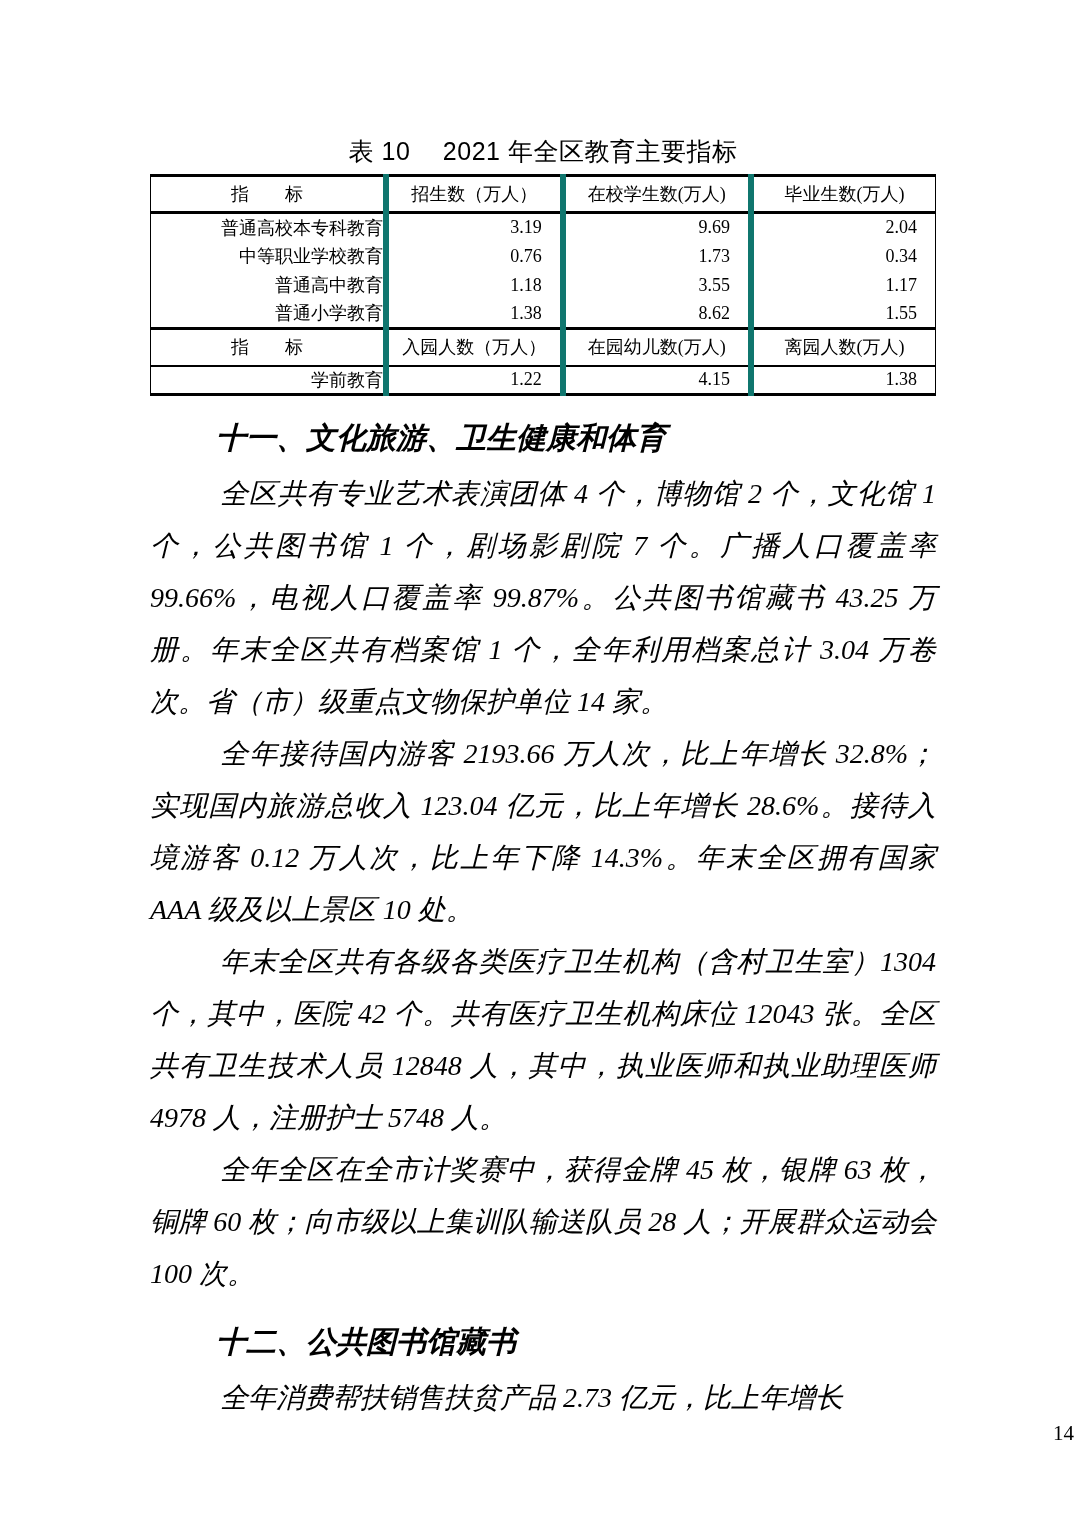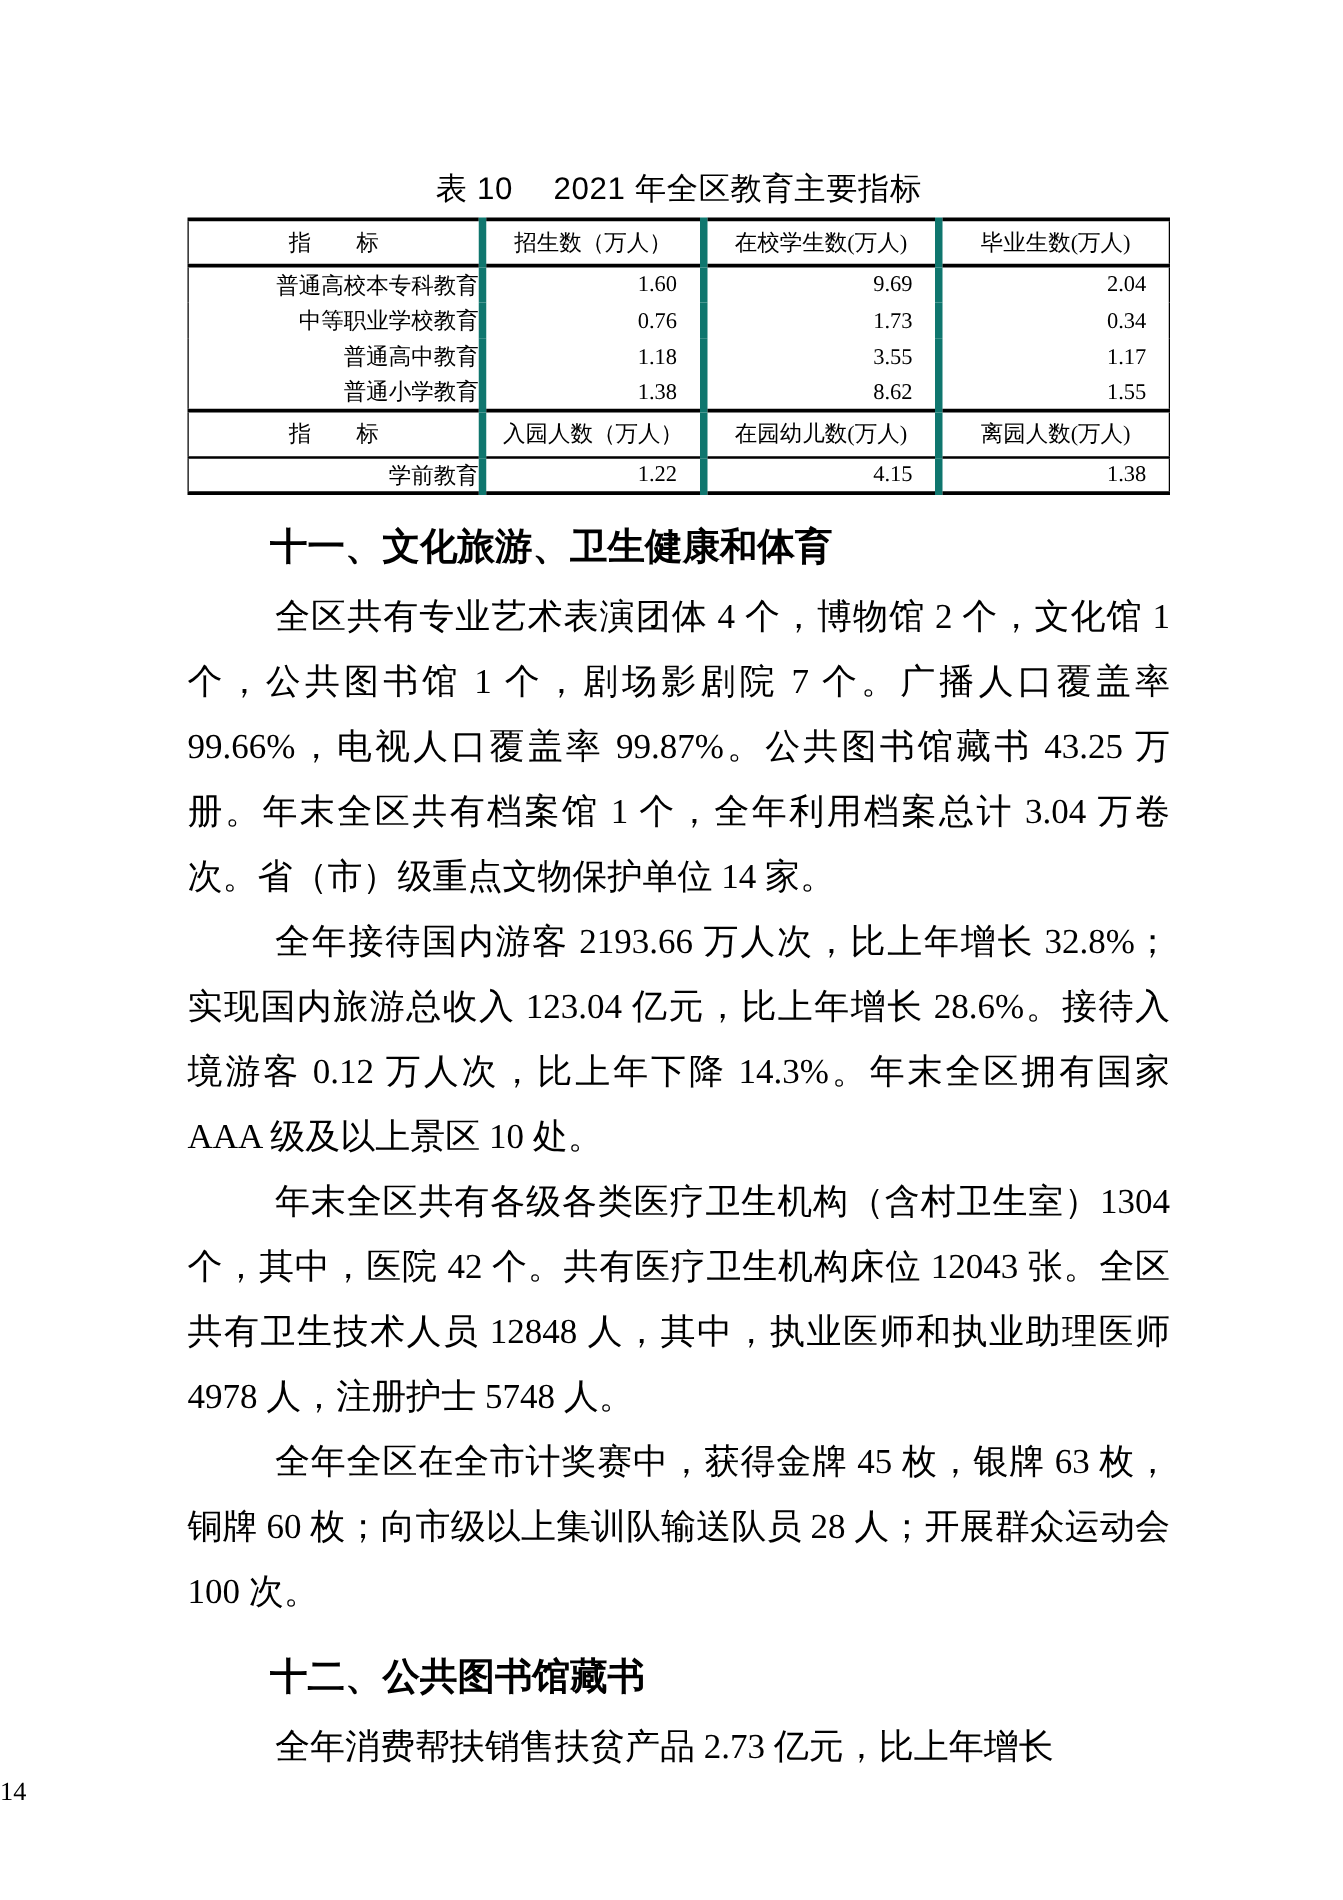--- a/index.html
+++ b/index.html
@@ -49,41 +49,41 @@
     text-align:center;
     height:37px;
     vertical-align:middle;
   }
   .stat-table tr.hdr { border-bottom:3px solid #000; }
   .stat-table tr.hdr.hdr-secondary { border-top:3px solid #000; border-bottom:2px solid #000; }
   .stat-table tr.data-row td { height:29px; vertical-align:middle; }
   .stat-table td.cell-label { text-align:right; padding-left:14px; }
   .stat-table td.cell-num  { text-align:right; padding-right:18px; }
   
-  .document-body { margin-top:14px; }
+  .document-body { margin-top:14px;font-style:italic; }
   .section-heading {
     font-family:"Liberation Sans", sans-serif;
     font-weight:bold;
     font-size:30px;
     line-height:40px;
     padding-left:66px;
     margin:22px 0 10px 0;
   }
   .document-body p {
     font-size:28px;
     line-height:52px;
     text-align:justify;
     text-indent:2.5em;
   }
   
   .page-number {
     position:absolute;
-    left:0; right:16px;
+    left:0; right:0;
     bottom:74px;
-    text-align:left;
+    text-align:right;
     font-size:21px;
   }
 </style>
 </head>
 <body>
 
 <div class="page">
 
   <div class="table-caption">
     <span>表 10</span><span class="caption-title">2021 年全区教育主要指标</span>
@@ -98,21 +98,21 @@
       </colgroup>
     <tbody>
         <tr class="hdr">
           <td>指　　标</td>
           <td>招生数（万人）</td>
           <td>在校学生数(万人)</td>
           <td>毕业生数(万人)</td>
         </tr>
         <tr class="data-row">
           <td class="cell-label">普通高校本专科教育</td>
-          <td class="cell-num">1.60</td>
+          <td class="cell-num">3.19</td>
           <td class="cell-num">9.69</td>
           <td class="cell-num">2.04</td>
         </tr>
         <tr class="data-row">
           <td class="cell-label">中等职业学校教育</td>
           <td class="cell-num">0.76</td>
           <td class="cell-num">1.73</td>
           <td class="cell-num">0.34</td>
         </tr>
         <tr class="data-row">

